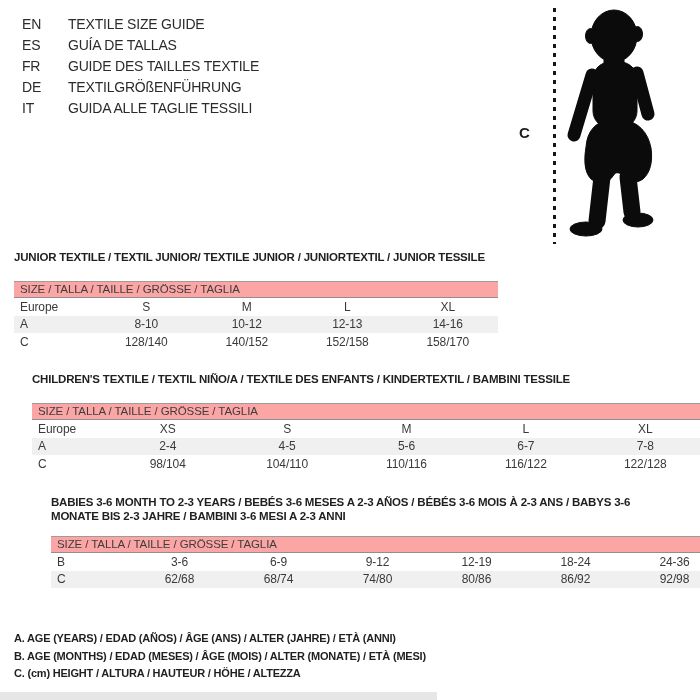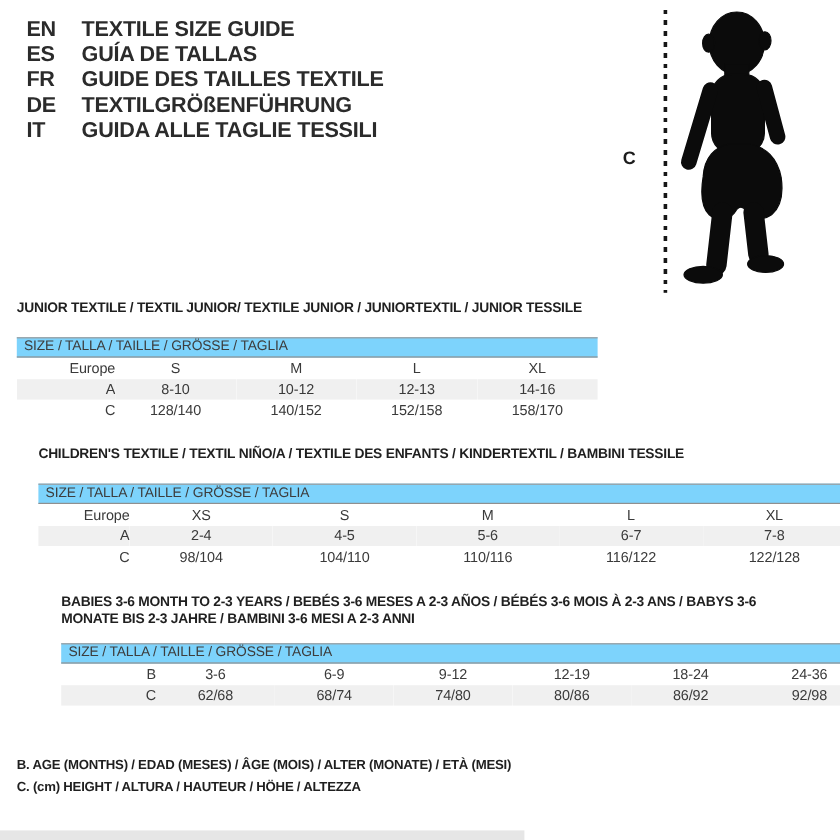--- a/index.html
+++ b/index.html
@@ -2,40 +2,40 @@
 <html><head>
 <meta charset="utf-8">
 <style>
   html,body{margin:0;padding:0;background:#fff;}
   .canvas{
     position:relative;width:700px;height:700px;background:#ffffff;overflow:hidden;
     font-family:"Liberation Sans","DejaVu Sans",sans-serif;color:#2e2e2e;
   }
   
   .lang-block{position:absolute;left:22px;top:14px;}
-  .lang-row{display:flex;line-height:21px;font-size:18px;font-weight:bold;color:#2b2b2b;letter-spacing:-0.2px;}
+  .lang-row{display:flex;line-height:21px;font-size:14px;font-weight:normal;color:#2b2b2b;letter-spacing:-0.2px;}
   .lang-code{width:46px;flex:0 0 46px;}
   
   .c-label{position:absolute;left:519px;top:124px;font-size:15px;font-weight:bold;color:#1c1c1c;}
   .dash-line{
     position:absolute;left:553px;top:8px;width:3px;height:236px;
     background:repeating-linear-gradient(to bottom,#161616 0 4px,transparent 4px 9px);
   }
   .silhouette{position:absolute;left:560px;top:5px;}
   
   .sec{position:absolute;left:14px;}
   .sec-title{font-size:11.5px;font-weight:bold;color:#1f1f1f;letter-spacing:-0.2px;line-height:14px;margin-bottom:17px;white-space:nowrap;}
   .sec-title.wrap{white-space:normal;max-width:582px;margin-bottom:13px;}
   .table-head{
-    background:#7dd3fc;border-top:1px solid #9c9c9c;border-bottom:1px solid #8f8f8f;
+    background:#fca5a5;border-top:1px solid #9c9c9c;border-bottom:1px solid #8f8f8f;
     font-size:11.5px;color:#3d3d3d;padding:1px 6px;height:13px;line-height:13px;letter-spacing:-0.1px;
   }
   table.size-table{border-collapse:collapse;table-layout:fixed;width:100%;font-size:12px;color:#3a3a3a;}
   table.size-table td{padding:1.5px 0;height:14.5px;line-height:14.5px;text-align:center;overflow:hidden;letter-spacing:-0.1px;}
-  table.size-table td.lbl{text-align:right;padding-left:6px;}
+  table.size-table td.lbl{text-align:left;padding-left:6px;}
   table.size-table tr.shaded{background:#f0f0f0;}
   #sec0{top:250px;width:484px;}
   #sec1{top:372px;width:673px;margin-left:18px;}
   #sec2{top:495px;width:673px;margin-left:37px;}
   #sec0 td.lbl{width:76px;}
   #sec1 td.lbl{width:70px;}
   #sec2 td.lbl{width:73px;}
   
   .footnotes{position:absolute;left:14px;top:630px;}
   .footnote{font-size:11px;font-weight:bold;color:#1f1f1f;line-height:17.5px;letter-spacing:-0.2px;white-space:nowrap;}
@@ -175,18 +175,19 @@
             <td>74/80</td>
             <td>80/86</td>
             <td>86/92</td>
             <td>92/98</td>
           </tr>
         </tbody>
       </table>
   </div>
 
   <div class="footnotes" id="footnotes">
+      <div class="footnote">A. AGE (YEARS) / EDAD (AÑOS) / ÂGE (ANS) / ALTER (JAHRE) / ETÀ (ANNI)</div>
       <div class="footnote">B. AGE (MONTHS) / EDAD (MESES) / ÂGE (MOIS) / ALTER (MONATE) / ETÀ (MESI)</div>
       <div class="footnote">C. (cm) HEIGHT / ALTURA / HAUTEUR / HÖHE / ALTEZZA</div>
     </div>
 
   <div class="bottom-bar"></div>
 </div>
 
 </body></html>

